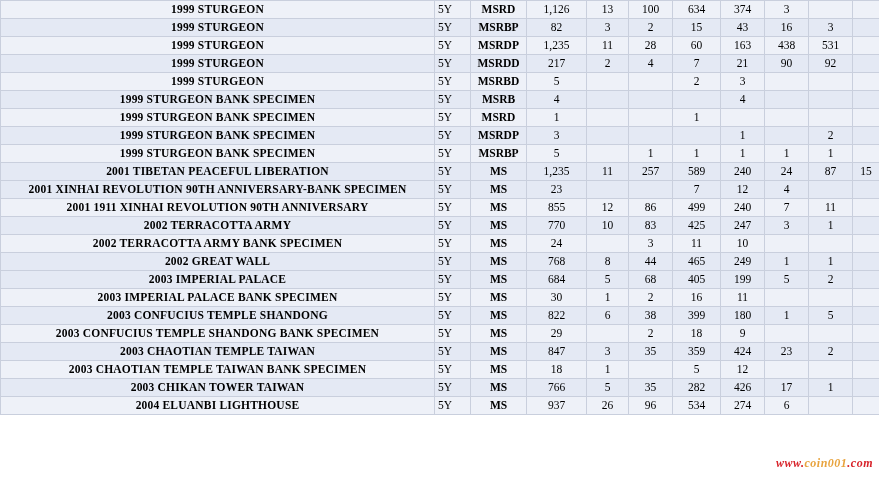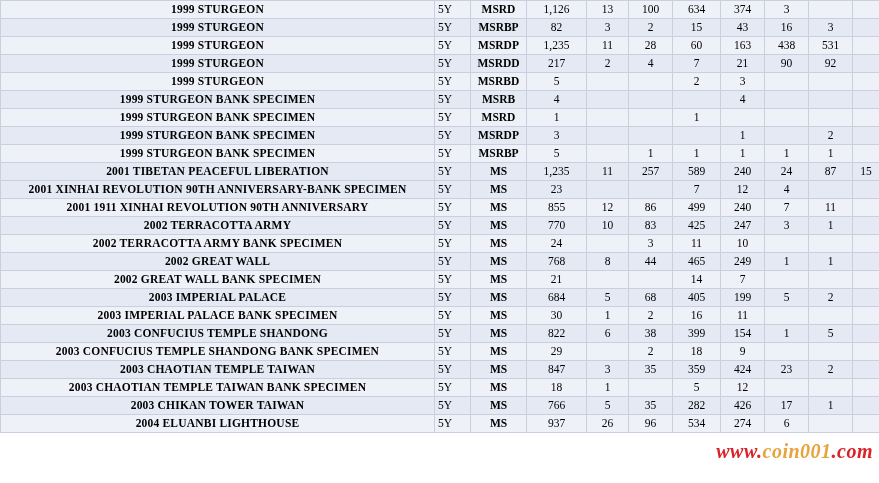--- a/index.html
+++ b/index.html
@@ -61,23 +61,23 @@
   col.w-n3   { width: 44px; }
   col.w-n4   { width: 48px; }
   col.w-n5   { width: 44px; }
   col.w-n6   { width: 44px; }
   col.w-n7   { width: 44px; }
   col.w-n8   { width: 27px; }
 
   .watermark {
     position: absolute;
     right: 6px;
-    bottom: 20px;
+    bottom: 12px;
     font-family: "Liberation Serif", serif;
-    font-size: 20px;
+    font-size: 12px;
     font-weight: bold;
     font-style: italic;
     letter-spacing: 0.5px;
     pointer-events: none;
   }
   .watermark .wm-a { color: #d8232a; }
   .watermark .wm-b { color: #e8a33d; }
 </style>
 </head>
 <body>
@@ -286,33 +286,20 @@
           <td class="c-code">MS</td>
           <td class="c-num">768</td>
           <td class="c-num">8</td>
           <td class="c-num">44</td>
           <td class="c-num">465</td>
           <td class="c-num">249</td>
           <td class="c-num">1</td>
           <td class="c-num">1</td>
           <td class="c-num"></td>
         </tr>
-        <tr>
-          <td class="c-name">2002 GREAT WALL BANK SPECIMEN</td>
-          <td class="c-dur">5Y</td>
-          <td class="c-code">MS</td>
-          <td class="c-num">21</td>
-          <td class="c-num"></td>
-          <td class="c-num"></td>
-          <td class="c-num">14</td>
-          <td class="c-num">7</td>
-          <td class="c-num"></td>
-          <td class="c-num"></td>
-          <td class="c-num"></td>
-        </tr>
         <tr class="alt">
           <td class="c-name">2003 IMPERIAL PALACE</td>
           <td class="c-dur">5Y</td>
           <td class="c-code">MS</td>
           <td class="c-num">684</td>
           <td class="c-num">5</td>
           <td class="c-num">68</td>
           <td class="c-num">405</td>
           <td class="c-num">199</td>
           <td class="c-num">5</td>
@@ -333,21 +320,21 @@
           <td class="c-num"></td>
         </tr>
         <tr class="alt">
           <td class="c-name">2003 CONFUCIUS TEMPLE SHANDONG</td>
           <td class="c-dur">5Y</td>
           <td class="c-code">MS</td>
           <td class="c-num">822</td>
           <td class="c-num">6</td>
           <td class="c-num">38</td>
           <td class="c-num">399</td>
-          <td class="c-num">154</td>
+          <td class="c-num">180</td>
           <td class="c-num">1</td>
           <td class="c-num">5</td>
           <td class="c-num"></td>
         </tr>
         <tr>
           <td class="c-name">2003 CONFUCIUS TEMPLE SHANDONG BANK SPECIMEN</td>
           <td class="c-dur">5Y</td>
           <td class="c-code">MS</td>
           <td class="c-num">29</td>
           <td class="c-num"></td>

